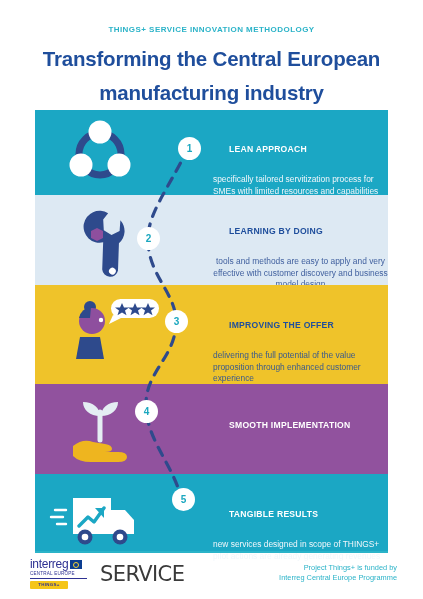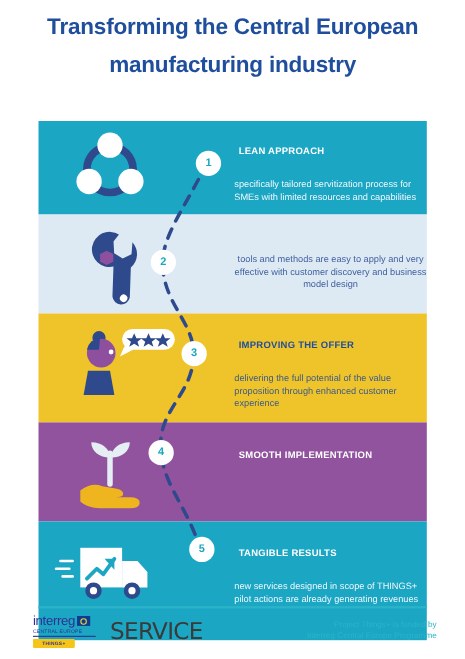--- a/index.html
+++ b/index.html
@@ -33,21 +33,21 @@
   }
 
   
   .bands{position:absolute;left:35px;top:110px;width:353px;}
   .band{position:relative;width:353px;display:block;}
 
   .iconzone{position:absolute;left:0;top:0;width:150px;height:100%;}
   .textzone{position:absolute;left:178px;top:0;right:0;height:100%;}
   .b-title{
     font-size:8.6px;font-weight:bold;letter-spacing:.25px;
-    text-transform:uppercase;margin:4px;
+    text-transform:uppercase;margin:16px;
   }
   .b-body{
     font-size:8.4px;line-height:11.6px;margin:20px 0 0 0;
   }
 
   
   .dark-type .b-title{color:#1f4e9c;}
   .dark-type .b-body{color:#3f5f9e;text-align:center;}
   .lighttype .b-title{color:#ffffff;}
   .lighttype .b-body{color:#f2f7fb;}
@@ -96,20 +96,21 @@
     position:absolute;right:26px;top:7px;text-align:right;
     font-size:7.4px;line-height:10px;color:#2bb3c8;
   }
 </style>
 </head>
 <body>
 
 <div id="poster">
 
   <div class="header">
+    <div class="eyebrow">THINGS+ SERVICE INNOVATION METHODOLOGY</div>
     <div class="headline">Transforming the Central European manufacturing industry</div>
   </div>
 
   <div class="bands">
 
     <div class="band lighttype" style="height:85px;background:#1ba7c4;">
       <div class="iconzone">
         <svg width="150" height="85" viewBox="0 0 150 85">
           <circle cx="65" cy="44" r="21" fill="none" stroke="#2e4a8c" stroke-width="7"></circle>
           <circle cx="65" cy="22" r="11.5" fill="#ffffff"></circle>
@@ -127,20 +128,21 @@
       <div class="iconzone">
         <svg width="150" height="90" viewBox="0 0 150 90">
           <g transform="translate(42,20) rotate(38 28 25)">
             <path d="M14 2 a16 16 0 1 0 14 26 l16 22 a8 8 0 0 0 13 -9 l-16 -22 a16 16 0 0 0 -13 -19 l6 9 l-4 8 l-9 1 l-7 -8 z" fill="#2e4a8c"></path>
             <circle cx="53" cy="45" r="3.4" fill="#ffffff"></circle>
           </g>
           <polygon points="56,36 62,33 68,36 68,43 62,46 56,43" fill="#8e4f9e"></polygon>
         </svg>
       </div>
       <div class="textzone" style="padding-top:15px;">
+        <p class="b-title">LEARNING BY DOING</p>
         <p class="b-body">tools and methods are easy to apply and very effective with customer discovery and business model design</p>
       </div>
     </div>
 
     <div class="band yellowband" style="height:99px;background:#efc32a;">
       <div class="iconzone">
         <svg width="150" height="88" viewBox="0 0 150 88">
           <circle cx="55" cy="22" r="6" fill="#2e4a8c"></circle>
           <path d="M44 36 a13 13 0 0 1 26 0 a13 13 0 0 1 -26 0 z" fill="#8e4f9e"></path>
           <path d="M44 33 a13 13 0 0 1 12 -11 l-1 11 z" fill="#2e4a8c"></path>
@@ -170,21 +172,21 @@
           <path d="M65 32 C55 32 48 26 48 18 C58 18 65 24 65 32 Z" fill="#e4eef3"></path>
           <path d="M66 32 C76 32 83 26 83 18 C73 18 66 24 66 32 Z" fill="#e4eef3"></path>
           <path d="M38 62 q10 -8 20 -4 l12 2 q7 1 7 5 q0 3 -7 3 l-11 0 l24 0 q9 0 9 5 q0 5 -9 5 l-27 0 q-12 0 -18 -6 z" fill="#eeb51f"></path>
         </svg>
       </div>
       <div class="textzone" style="padding-top:20px;">
         <p class="b-title">SMOOTH IMPLEMENTATION</p>
       </div>
     </div>
 
-    <div class="band lighttype" style="height:108px;background:#1ba7c4;">
+    <div class="band lighttype" style="height:77px;background:#1ba7c4;">
       <div class="iconzone">
         <svg width="150" height="85" viewBox="0 0 150 85">
           <g stroke="#ffffff" stroke-width="2.4" stroke-linecap="round">
             <line x1="20" y1="36" x2="31" y2="36"></line>
             <line x1="16" y1="43" x2="28" y2="43"></line>
             <line x1="22" y1="50" x2="31" y2="50"></line>
           </g>
           <rect x="38" y="24" width="38" height="36" fill="#ffffff"></rect>
           <path d="M76 36 l14 0 l9 10 l0 14 l-23 0 z" fill="#ffffff"></path>
           <g fill="none" stroke="#1ba7c4" stroke-width="3.4" stroke-linecap="round" stroke-linejoin="round">

